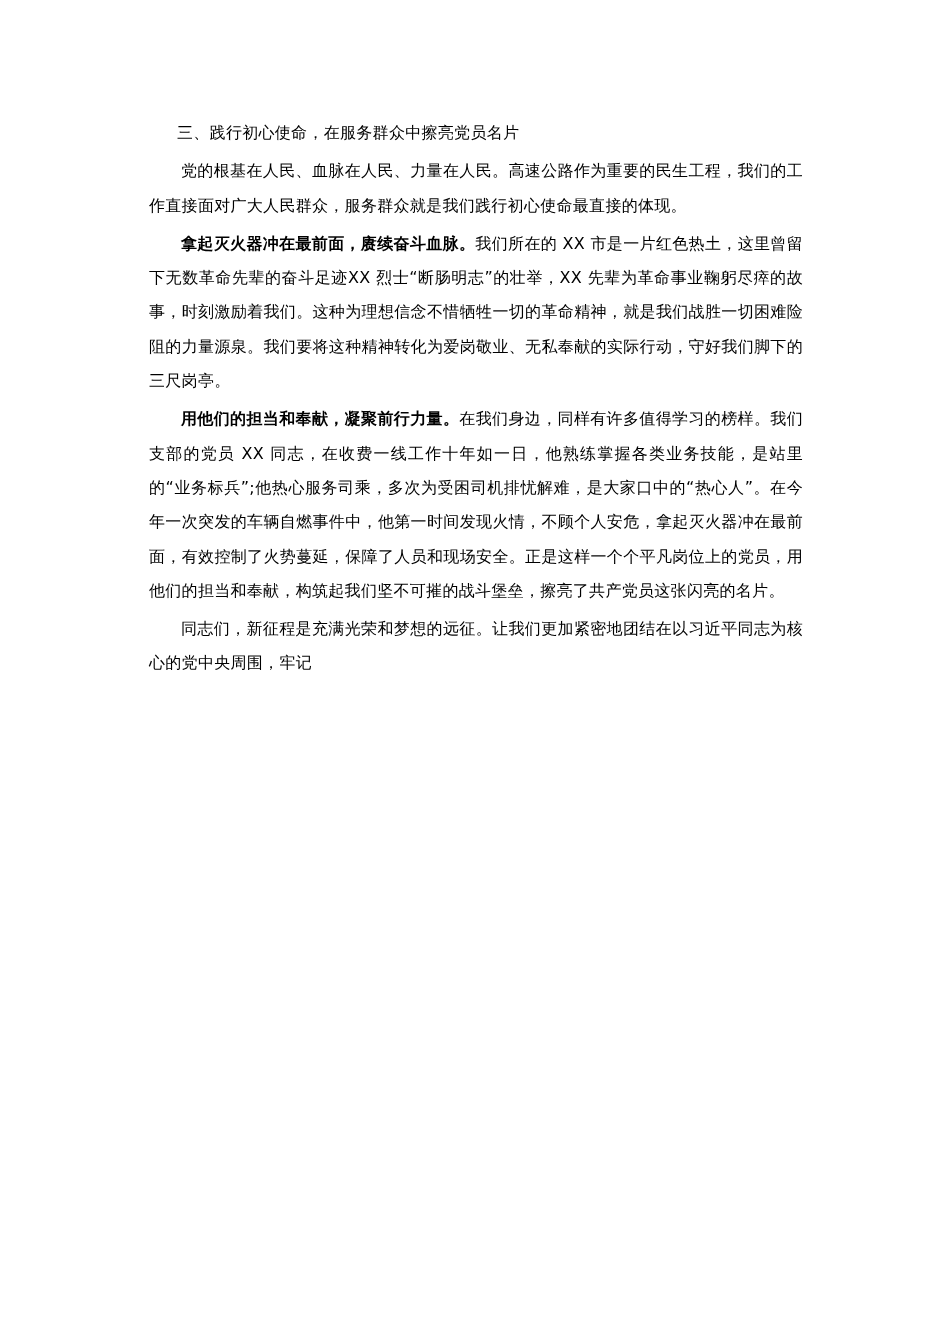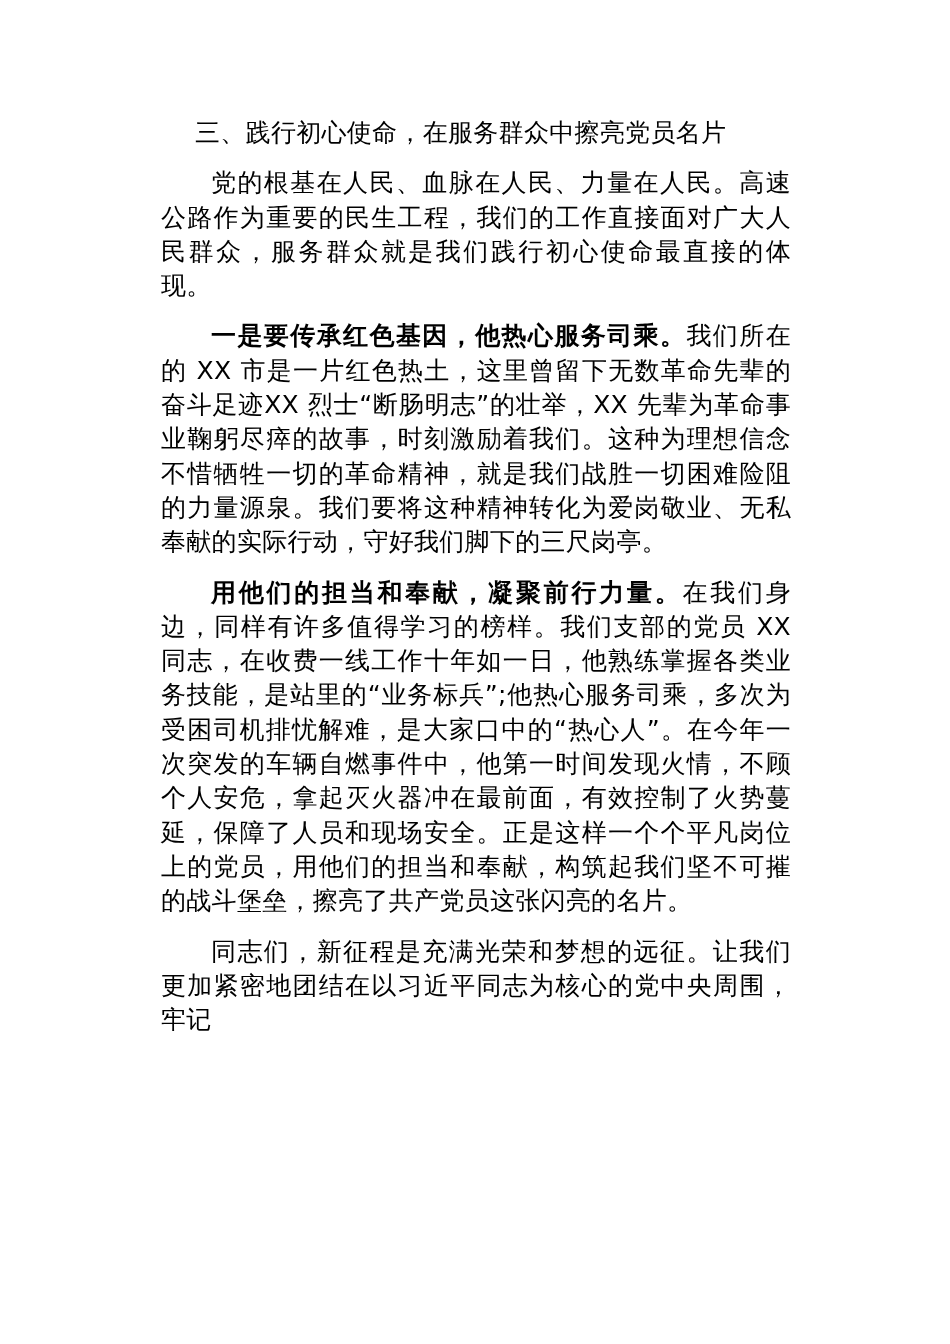--- a/index.html
+++ b/index.html
@@ -13,26 +13,26 @@
       position: relative;
       overflow: hidden;
     }
     .page {
       position: absolute;
       left: 145px;
       top: 116px;
       width: 662px;
       color: #000000;
       font-family: "DejaVu Sans", sans-serif;
-      font-size: 25px;
+      font-size: 16px;
       line-height: 34.3px;
       letter-spacing: 0.3px;
     }
     .para {
-      margin: 16px;
+      margin: 4px;
       text-indent: 2em;
       text-align: justify;
       text-align-last: left;
       word-break: break-all;
     }
     .heading {
       margin: 0;
       text-indent: 2em;
     }
     .bold {
@@ -43,21 +43,21 @@
 <body>
 
 <div class="page">
   <p class="heading">三、践行初心使命，在服务群众中擦亮党员名片</p>
 
   <p class="para">
     <span class="bold"></span><span>党的根基在人民、血脉在人民、力量在人民。高速公路作为重要的民生工程，我们的工作直接面对广大人民群众，服务群众就是我们践行初心使命最直接的体现。</span>
   </p>
 
   <p class="para">
-    <span class="bold">一是要传承红色基因，他热心服务司乘。</span><span>我们所在的 XX 市是一片红色热土，这里曾留下无数革命先辈的奋斗足迹XX 烈士“断肠明志”的壮举，XX 先辈为革命事业鞠躬尽瘁的故事，时刻激励着我们。这种为理想信念不惜牺牲一切的革命精神，就是我们战胜一切困难险阻的力量源泉。我们要将这种精神转化为爱岗敬业、无私奉献的实际行动，守好我们脚下的三尺岗亭。</span>
+    <span class="bold">拿起灭火器冲在最前面，赓续奋斗血脉。</span><span>我们所在的 XX 市是一片红色热土，这里曾留下无数革命先辈的奋斗足迹XX 烈士“断肠明志”的壮举，XX 先辈为革命事业鞠躬尽瘁的故事，时刻激励着我们。这种为理想信念不惜牺牲一切的革命精神，就是我们战胜一切困难险阻的力量源泉。我们要将这种精神转化为爱岗敬业、无私奉献的实际行动，守好我们脚下的三尺岗亭。</span>
   </p>
 
   <p class="para">
     <span class="bold">用他们的担当和奉献，凝聚前行力量。</span><span>在我们身边，同样有许多值得学习的榜样。我们支部的党员 XX 同志，在收费一线工作十年如一日，他熟练掌握各类业务技能，是站里的“业务标兵”;他热心服务司乘，多次为受困司机排忧解难，是大家口中的“热心人”。在今年一次突发的车辆自燃事件中，他第一时间发现火情，不顾个人安危，拿起灭火器冲在最前面，有效控制了火势蔓延，保障了人员和现场安全。正是这样一个个平凡岗位上的党员，用他们的担当和奉献，构筑起我们坚不可摧的战斗堡垒，擦亮了共产党员这张闪亮的名片。</span>
   </p>
 
 
   <p class="para">
     <span class="bold"></span><span>同志们，新征程是充满光荣和梦想的远征。让我们更加紧密地团结在以习近平同志为核心的党中央周围，牢记</span>
   </p>

